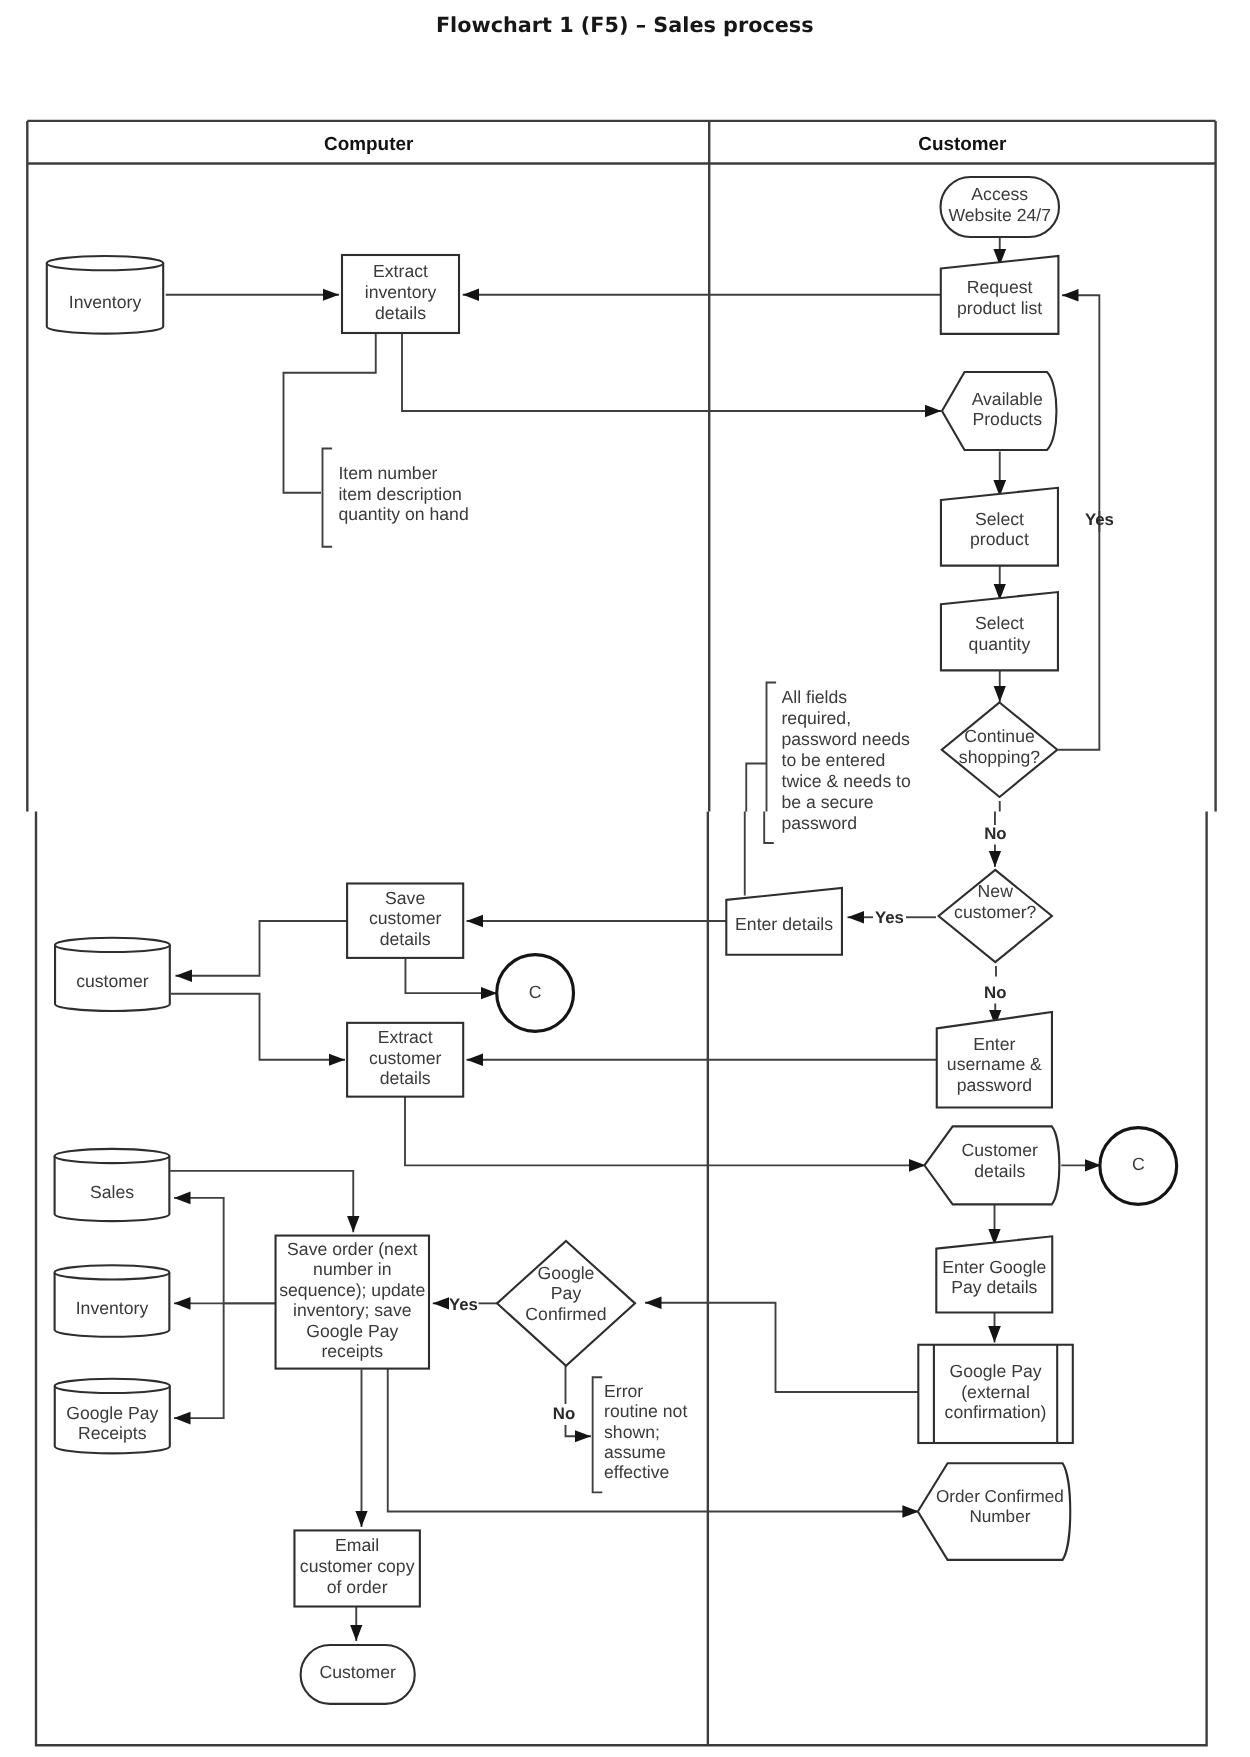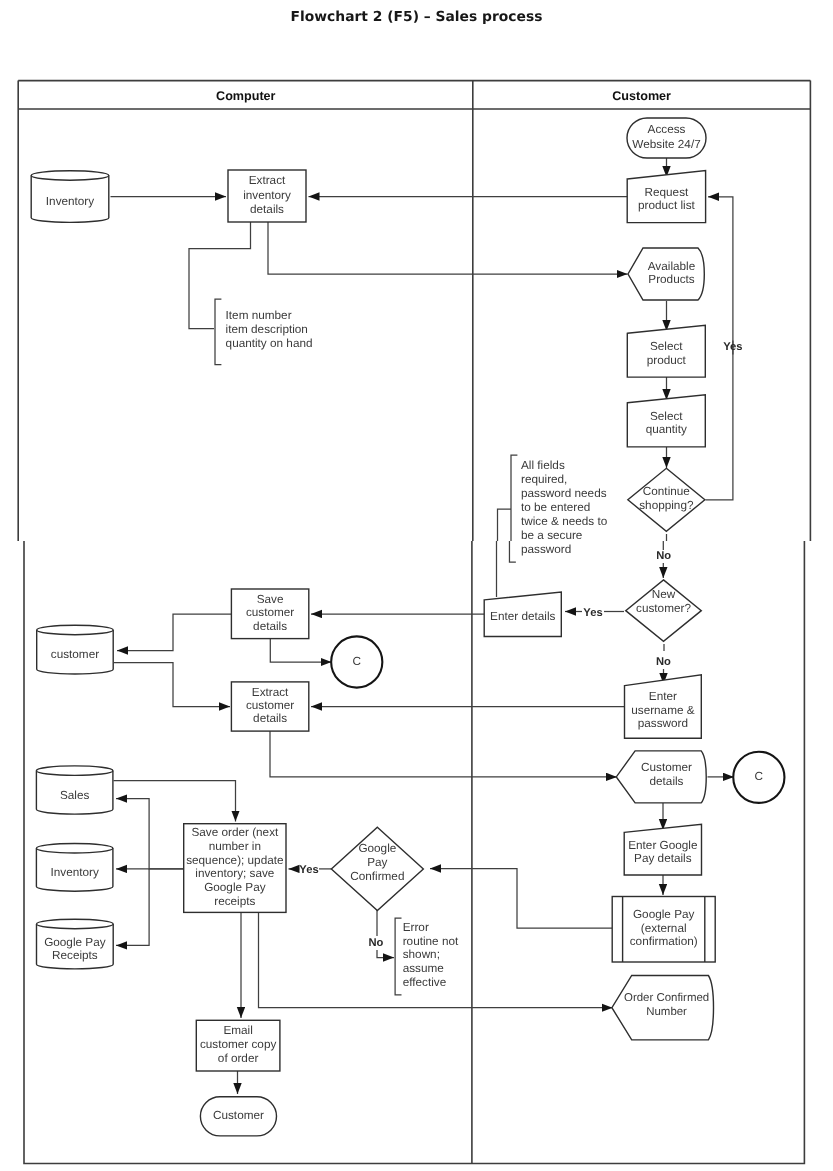--- a/index.html
+++ b/index.html
@@ -14,21 +14,21 @@
   .ln{fill:none;stroke:#3f3f3f;stroke-width:1.25;}
   .tx{font-family:"Liberation Sans",sans-serif;font-size:11.75px;fill:#3a3a3a;text-anchor:middle;}
   .hd{font-family:"Liberation Sans",sans-serif;font-size:12.6px;font-weight:bold;fill:#121212;text-anchor:middle;}
   .an{font-family:"Liberation Sans",sans-serif;font-size:11.75px;fill:#3a3a3a;text-anchor:start;}
   .lb{font-family:"Liberation Sans",sans-serif;font-size:11.2px;font-weight:bold;fill:#2a2a2a;text-anchor:middle;}
 </style>
 </head>
 <body>
 
 <div id="page">
-  <div id="title">Flowchart 2 (F5) – Sales process</div>
+  <div id="title">Flowchart 1 (F5) – Sales process</div>
   <svg id="chart" width="833" height="1171" viewBox="0 0 833 1171">
     <defs>
       <marker id="ah" markerWidth="12" markerHeight="10" refX="11.0" refY="4.4" orient="auto" markerUnits="userSpaceOnUse">
         <path d="M0,0.2 L11.0,4.4 L0,8.6 z" fill="#141414"></path>
       </marker>
     </defs>
     <g id="frame-layer">
         <path d="M18.2 109 H810.4000000000001 M18.2 80.6 H810.4000000000001" class="frame"></path>
         <path d="M18.2 80.6 V541 M810.4000000000001 80.6 V541" class="frame"></path>
         <path d="M24 541 V1163.5 H804.4 V541" class="frame"></path>

